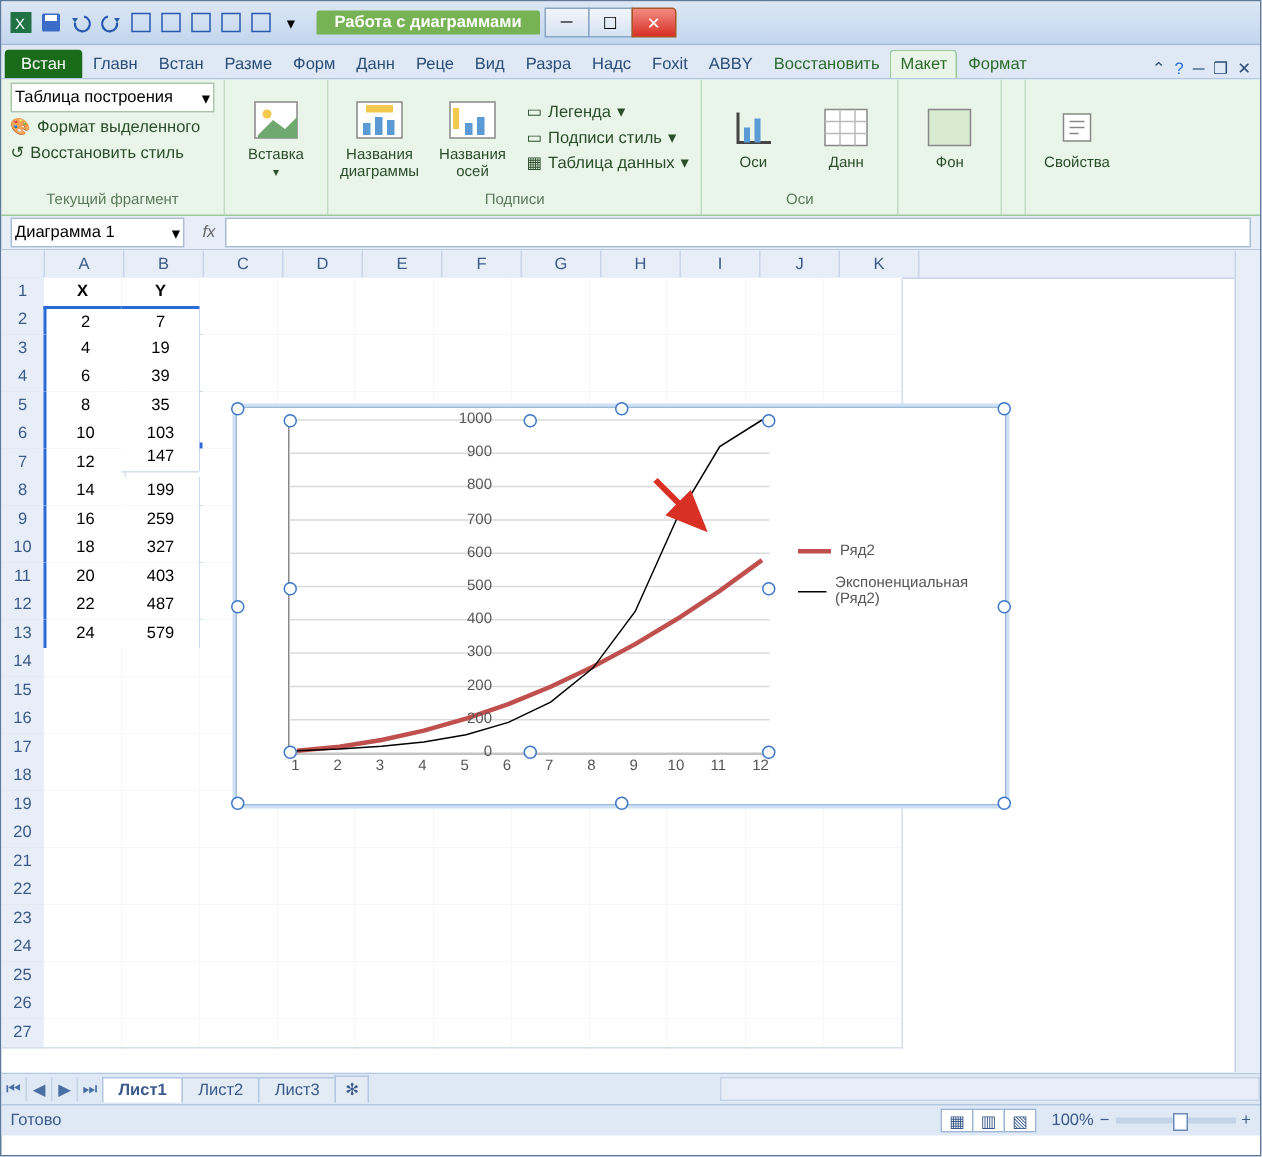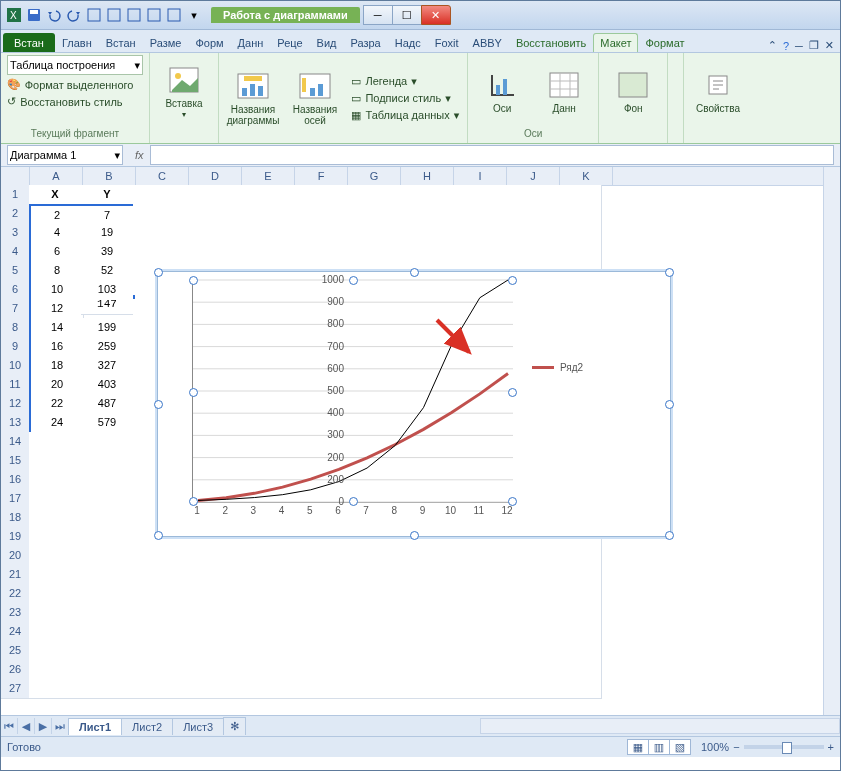--- a/index.html
+++ b/index.html
@@ -40,21 +40,21 @@
 .rh{position:absolute;left:0;width:28px;height:19px;border-bottom:1px solid #d6dee9;border-right:1px solid #c6d4e8;background:#e8eef7;text-align:center;line-height:19px;color:#3b5a8a}
 .cell{position:absolute;width:52px;height:19px;border-right:1px solid #d6dee9;border-bottom:1px solid #d6dee9;text-align:center;line-height:19px;background:#fff}
 .cell.hdr{font-weight:bold}
 .cell.selA{border-left:2px solid #2a6bd6;border-right:1px solid #d6dee9}
 .cell.selB{border-right:2px solid #2a6bd6}
 .cell.selTop{border-top:2px solid #2a6bd6}
 .cell.selBot{border-bottom:2px solid #2a6bd6}
 .chartobj{position:absolute;left:156px;top:104px;width:512px;height:264px;background:#fff;border:1px solid #9bb9d9;box-shadow:0 0 0 2px #cde0f5}
 .handle{position:absolute;width:7px;height:7px;background:#fff;border:1px solid #3a76c8;border-radius:50%}
 .plot{position:absolute;left:34px;top:8px;width:320px;height:222px;border-left:1px solid #888;border-bottom:1px solid #888}
-.ytick{position:absolute;right:326px;width:30px;text-align:right;font-size:10px;color:#555}
+.ytick{position:absolute;right:342px;width:30px;text-align:right;font-size:10px;color:#555}
 .xtick{position:absolute;top:233px;width:20px;text-align:center;font-size:10px;color:#555}
 .legend{position:absolute;left:374px;top:90px;width:128px;font-size:10px;color:#555}
 .leg-row{display:flex;align-items:center;gap:6px;margin-bottom:10px}
 .leg-line{width:22px;height:0}
 .arrow-ann{position:absolute;left:277px;top:46px;width:40px;height:40px}
 .sheet-tabs{height:20px;background:#dfe9f5;border-top:1px solid #b3c7e0;display:flex;align-items:center;font-size:11px}
 .navbtn{width:16px;height:16px;display:flex;align-items:center;justify-content:center;color:#4a6fa5;border-right:1px solid #c3d3e8}
 .stab{padding:2px 10px;background:#fff;border:1px solid #b3c7e0;border-bottom:none;margin-left:-1px;color:#3b5a8a}
 .stab.active{font-weight:bold;background:#fff}
 .stab.inact{background:#e3ebf5}
@@ -218,20 +218,21 @@
               </svg>
             </span>
           <span>Названия осей</span>
         </div>
         <div style="display:flex;flex-direction:column;gap:2px">
           <div class="smallbtn"><span>▭</span><span>Легенда</span> ▾</div>
           <div class="smallbtn"><span>▭</span><span>Подписи стиль</span> ▾</div>
           <div class="smallbtn"><span>▦</span><span>Таблица данных</span> ▾</div>
         </div>
       </div>
+      <div class="grp-label">Подписи</div>
     </div>
     <div class="grp">
       <div class="grp-body">
         <div class="bigbtn">
           <span class="bic">
               <svg width="28" height="24">
                 <path d="M4 2 L4 22 L26 22" stroke="#444" fill="none" stroke-width="2"></path>
                 <rect x="8" y="12" width="4" height="10" fill="#5b9bd5"></rect>
                 <rect x="15" y="6" width="4" height="16" fill="#5b9bd5"></rect>
               </svg>
@@ -350,21 +351,21 @@
         <div class="cell" style="top: 57px; left: 184px;"></div>
         <div class="cell" style="top: 57px; left: 236px;"></div>
         <div class="cell" style="top: 57px; left: 288px;"></div>
         <div class="cell" style="top: 57px; left: 340px;"></div>
         <div class="cell" style="top: 57px; left: 392px;"></div>
         <div class="cell" style="top: 57px; left: 444px;"></div>
         <div class="cell" style="top: 57px; left: 496px;"></div>
         <div class="cell" style="top: 57px; left: 548px;"></div>
         <div class="rh" style="top: 76px;">5</div>
         <div class="cell selA" style="top: 76px; left: 28px;">8</div>
-        <div class="cell selB" style="top: 76px; left: 80px;">52</div>
+        <div class="cell selB" style="top: 76px; left: 80px;">35</div>
         <div class="cell" style="top: 76px; left: 132px;"></div>
         <div class="cell" style="top: 76px; left: 184px;"></div>
         <div class="cell" style="top: 76px; left: 236px;"></div>
         <div class="cell" style="top: 76px; left: 288px;"></div>
         <div class="cell" style="top: 76px; left: 340px;"></div>
         <div class="cell" style="top: 76px; left: 392px;"></div>
         <div class="cell" style="top: 76px; left: 444px;"></div>
         <div class="cell" style="top: 76px; left: 496px;"></div>
         <div class="cell" style="top: 76px; left: 548px;"></div>
         <div class="rh" style="top: 95px;">6</div>
@@ -374,21 +375,21 @@
         <div class="cell" style="top: 95px; left: 184px;"></div>
         <div class="cell" style="top: 95px; left: 236px;"></div>
         <div class="cell" style="top: 95px; left: 288px;"></div>
         <div class="cell" style="top: 95px; left: 340px;"></div>
         <div class="cell" style="top: 95px; left: 392px;"></div>
         <div class="cell" style="top: 95px; left: 444px;"></div>
         <div class="cell" style="top: 95px; left: 496px;"></div>
         <div class="cell" style="top: 95px; left: 548px;"></div>
         <div class="rh" style="top: 114px;">7</div>
         <div class="cell selA" style="top: 114px; left: 28px;">12</div>
-        <div class="cell selB" style="top: 110px; left: 80px; font-family: Liberation Mono, monospace;">147</div>
+        <div class="cell selB" style="top: 110px; left: 80px;">147</div>
         <div class="cell" style="top: 114px; left: 132px;"></div>
         <div class="cell" style="top: 114px; left: 184px;"></div>
         <div class="cell" style="top: 114px; left: 236px;"></div>
         <div class="cell" style="top: 114px; left: 288px;"></div>
         <div class="cell" style="top: 114px; left: 340px;"></div>
         <div class="cell" style="top: 114px; left: 392px;"></div>
         <div class="cell" style="top: 114px; left: 444px;"></div>
         <div class="cell" style="top: 114px; left: 496px;"></div>
         <div class="cell" style="top: 114px; left: 548px;"></div>
         <div class="rh" style="top: 133px;">8</div>
@@ -673,20 +674,24 @@
           </svg>
       </div>
 
       <div id="xticks"></div>
 
       <div class="legend">
         <div class="leg-row">
           <div class="leg-line" style="border-top:3px solid #c0504d"></div>
           <span>Ряд2</span>
         </div>
+        <div class="leg-row">
+          <div class="leg-line" style="border-top:1px solid #000"></div>
+          <span>Экспоненциальная (Ряд2)</span>
+        </div>
       </div>
 
       <div class="arrow-ann">
         <svg width="40" height="40">
             <defs>
               <marker id="ah" markerWidth="8" markerHeight="8" refX="6" refY="3" orient="auto">
                 <path d="M0 0 L7 3 L0 6 Z" fill="#d93025"></path>
               </marker>
             </defs>
             <path d="M2 2 L34 34" stroke="#d93025" stroke-width="4" marker-end="url(#ah)"></path>

